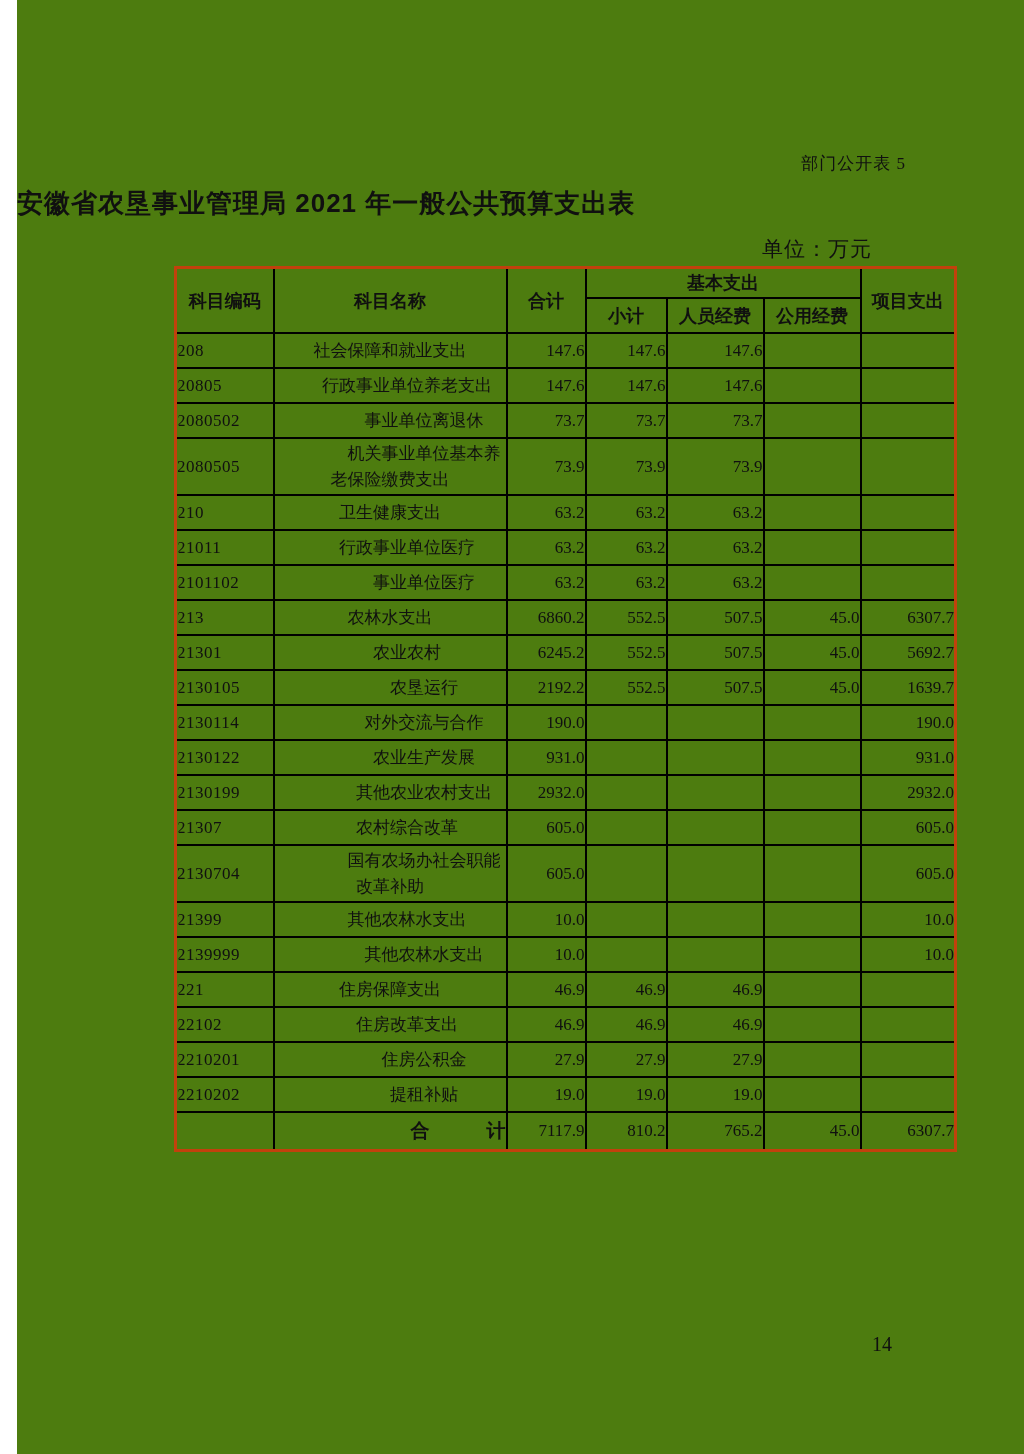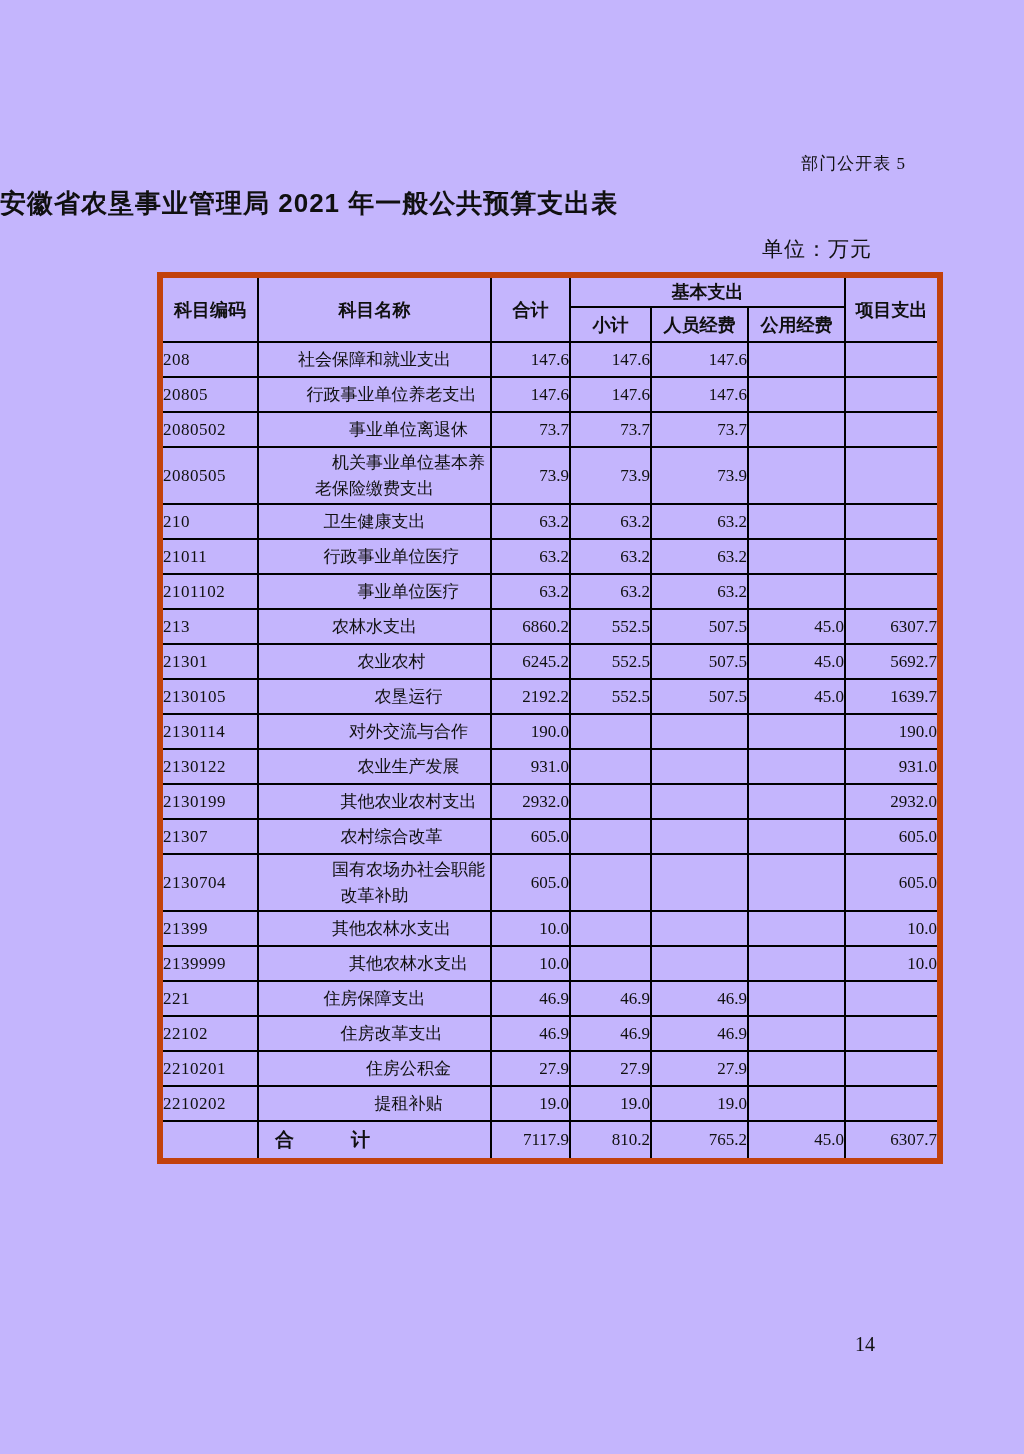--- a/index.html
+++ b/index.html
@@ -4,44 +4,44 @@
 <style>
   html,body{margin:0;padding:0;}
   body{
     width:1024px;height:1454px;
     background:#ffffff;
     position:relative;
     font-family:"Liberation Serif","DejaVu Serif",serif;
     color:#101010;
     overflow:hidden;
   }
-  .page{position:absolute;inset:0;background:#c4b5fd;}
+  .page{position:absolute;inset:0;background:#4d7c0f;margin-left:17px;}
 
   .doc-label{
     position:absolute;top:152px;right:118px;
     font-size:17px;letter-spacing:1px;
     font-family:"Liberation Serif","DejaVu Serif",serif;
   }
   .title{
     position:absolute;top:186px;left:0;width:100%;
     margin:0;
     font-size:26px;font-weight:bold;letter-spacing:1px;
     font-family:"Liberation Sans","DejaVu Sans",sans-serif;
   }
   .unit-label{
     position:absolute;top:235px;right:152px;
     font-size:21px;letter-spacing:1px;
   }
 
   table.budget{
-    position:absolute;left:157px;top:272px;
+    position:absolute;left:157px;top:266px;
     width:780px;
     border-collapse:collapse;
     table-layout:fixed;
-    border:6px solid #c2410c;
+    border:3px solid #c2410c;
   }
   .budget th,.budget td{
     border:2px solid #000;
     overflow:hidden;
   }
   .budget thead th{
     font-family:"Liberation Sans","DejaVu Sans",sans-serif;
     font-weight:bold;
     font-size:18px;
     text-align:center;
@@ -70,21 +70,21 @@
     white-space:pre-wrap;
     word-break:break-all;
     line-height:1.5;
   }
   td.num-cell{
     text-align:right;
     padding-right:10px;
   }
   tr.total-row td{height:32px;}
   tr.total-row td.name-cell{
-    text-align:left;
+    text-align:right;
     white-space:pre;
     font-weight:bold;
     font-size:19px;
     font-family:"Liberation Sans","DejaVu Sans",sans-serif;
     padding-left:16px;
   }
 
   .page-number{
     position:absolute;top:1333px;left:855px;
     font-size:20px;font-weight:normal;

